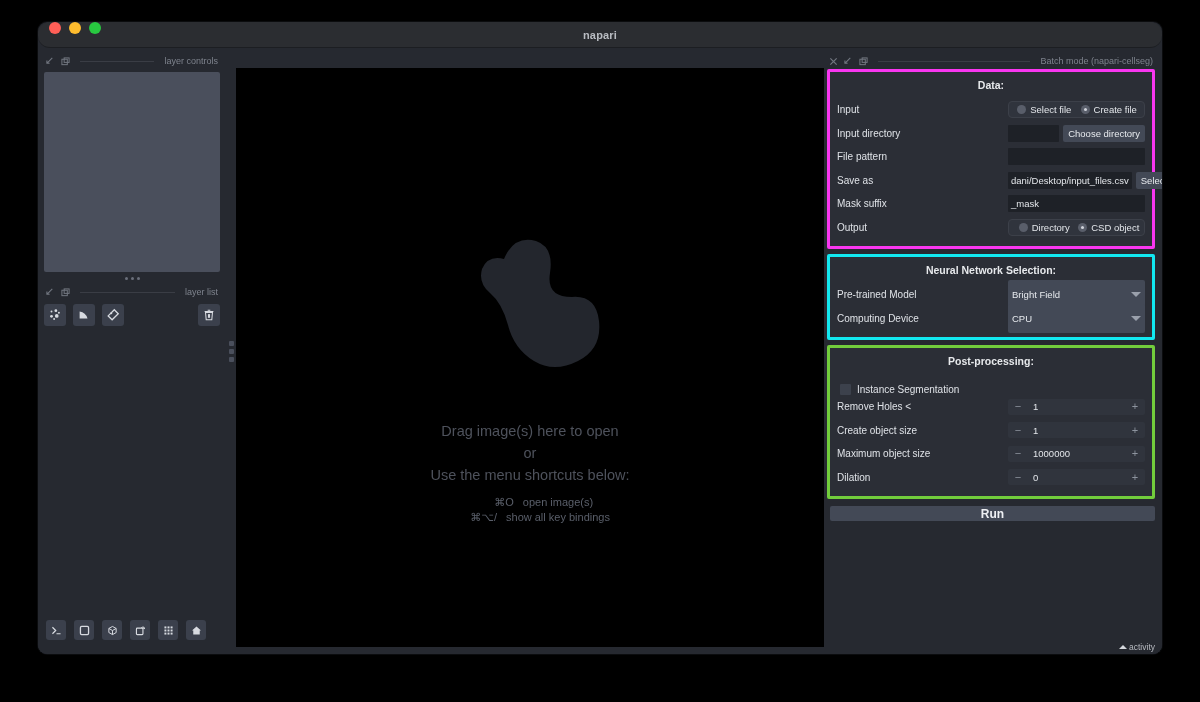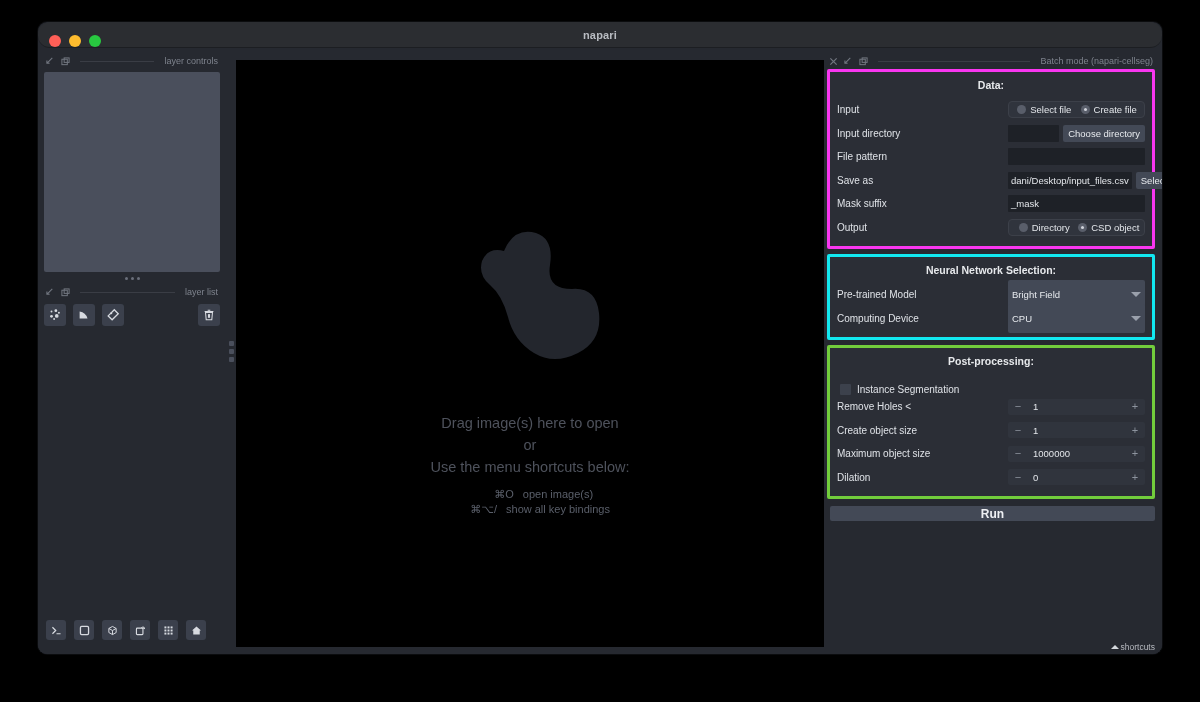--- a/index.html
+++ b/index.html
@@ -18,21 +18,21 @@
     background: #262930;
     border-radius: 9px;
     overflow: hidden;
     box-shadow: 0 0 0 1px #0b0c0e;
   }
   #titlebar {
     height: 26px;
     background: #2b2d31;
     border-bottom: 1px solid #1c1e22;
     position: relative;
-    display: flex; align-items: flex-end; border-radius: 12px;
+    display: flex; align-items: flex-start; border-radius: 12px;
   }
   .traffic { display: flex; gap: 8px; padding-left: 11px; }
   .tl { width: 12px; height: 12px; border-radius: 50%; }
   .tl.red { background: #ff5f57; }
   .tl.yellow { background: #febc2e; }
   .tl.green { background: #28c840; }
   #window-title {
     position: absolute; left: 0; right: 0; top: 0;
     line-height: 26px; text-align: center;
     font-size: 11px; color: #b9bcc2; font-weight: bold;
@@ -105,21 +105,21 @@
     display: flex; align-items: center; justify-content: center;
   }
   #splitter .grip { display:flex; flex-direction:column; gap:3px; }
   #splitter .grip i { width:5px; height:5px; background:#4a4f5c; border-radius:1px; display:block;}
 
   
   #canvas-area {
     flex: 1;
     background: #000;
     position: relative;
-    margin: 12px 0 7px 0;
+    margin: 20px 0 7px 0;
     overflow: hidden;
   }
   #blob { position: absolute; left: 232px; top: 157px; }
   #drop-text {
     position: absolute; left: 0; right: 0; top: 352px;
     text-align: center;
     color: #4e525c;
     font-size: 14.5px;
     line-height: 22px;
   }
@@ -611,19 +611,19 @@
                 <span class="plus">+</span>
               </span>
             </span>
           </div>
         </div>
 
         <div id="run-button">Run</div>
 
         <div id="activity-bar">
           <span class="chev"></span>
-          <span>shortcuts</span>
+          <span>activity</span>
         </div>
       </div>
     </div>
 
   </div>
 </div>
 
 </body></html>

